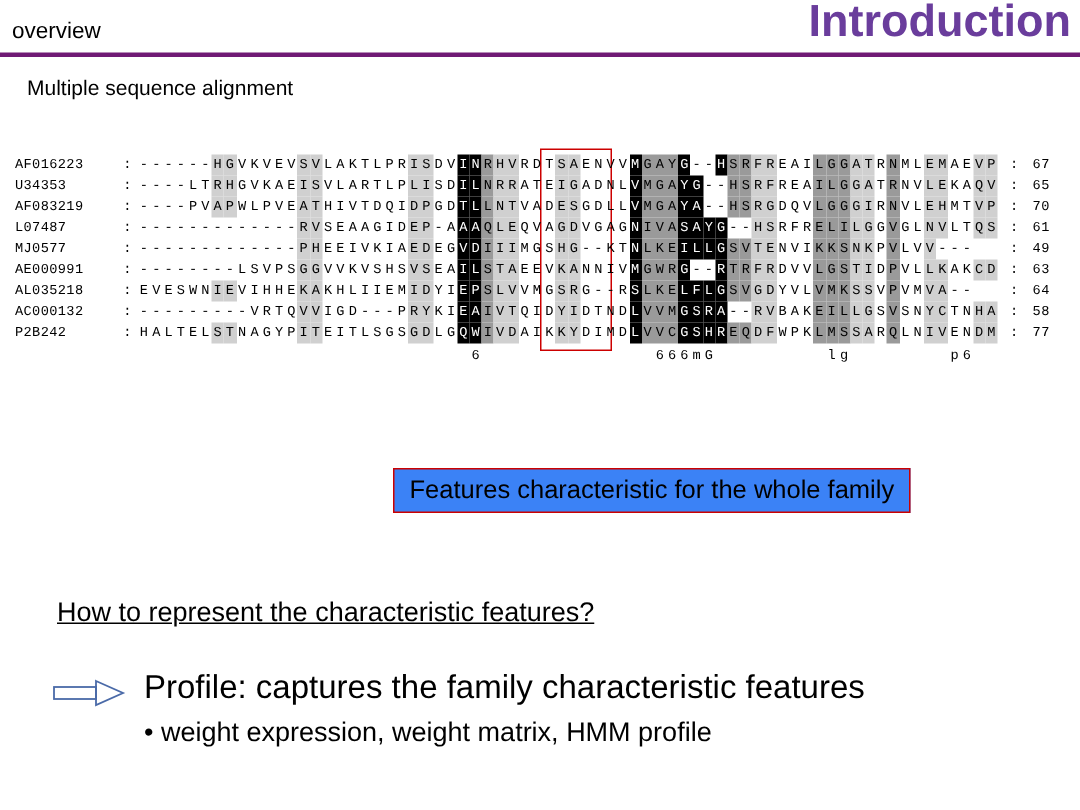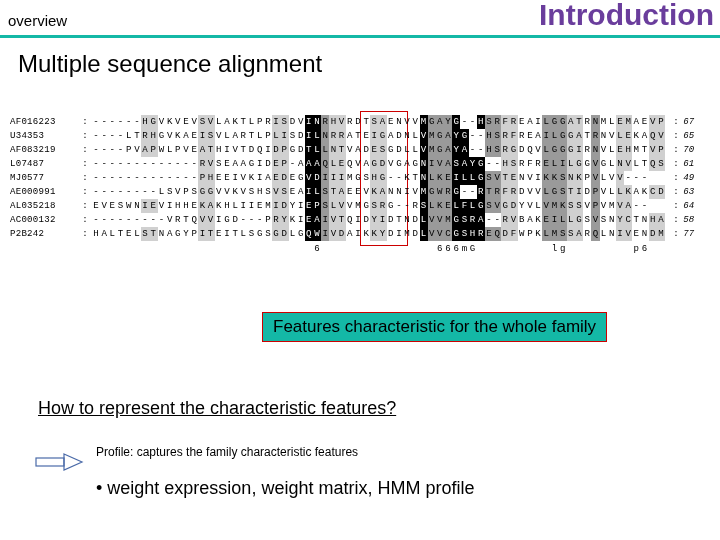--- a/index.html
+++ b/index.html
@@ -8,41 +8,41 @@
     height: 540px;
     background: #fff;
     font-family: Arial, Helvetica, sans-serif;
     color: #000;
     position: relative;
     overflow: hidden;
   }
   .header {
     position: relative;
     height: 38px;
-    border-bottom: 3px solid #14b8a6;
+    border-bottom: 3px solid #701a75;
     padding: 0 10px;
   }
   .overview {
     position: absolute;
     left: 8px;
     top: 12px;
     font-size: 15px;
     color: #000;
   }
   .title {
     position: absolute;
     right: 6px;
     top: -2px;
     font-size: 30px;
     font-weight: bold;
     color: #6a3d9c;
   }
   .subtitle {
     margin: 12px 0 8px 18px;
-    font-size: 24px;
+    font-size: 14px;
     color: #000;
   }
   .msa-wrap {
     margin: 6px 10px 0 10px;
     position: relative;
   }
   .msa {
     font-family: "Courier New", monospace;
     font-size: 9.1px;
     line-height: 14px;
@@ -52,54 +52,54 @@
   }
   .row { display: flex; align-items: center; height: 14px; }
   .acc { width: 68px; }
   .colon1 { width: 14px; text-align: center; }
   .seq { position: relative; }
   .seqcell { display: inline-block; width: 8.2px; text-align: center; }
   .sh-lt { background: #d0d0d0; }
   .sh-md { background: #9a9a9a; color: #000; }
   .sh-dk { background: #000; color: #fff; }
   .colon2 { width: 14px; text-align: center; margin-left: 4px; }
-  .num { width: 22px; text-align: left; font-style: italic; }
+  .num { width: 22px; text-align: center; }
   .ruler { margin-top: 1px; }
   .redbox {
     position: absolute;
     border: 1.5px solid #cc0000;
     pointer-events: none;
   }
   .caption-box {
     position: absolute;
     left: 262px;
     top: 312px;
     border: 1.5px solid #cc0000;
     padding: 4px 10px;
     font-size: 17px;
     color: #000;
-    background: #14b8a6;
+    background: #3b82f6;
   }
   .question {
     position: absolute;
     left: 38px;
     top: 398px;
     font-size: 18px;
     text-decoration: underline;
   }
   .arrow {
     position: absolute;
     left: 34px;
     top: 452px;
   }
   .profile-line {
     position: absolute;
     left: 96px;
     top: 445px;
-    font-size: 12px;
+    font-size: 22px;
   }
   .bullet-line {
     position: absolute;
     left: 96px;
     top: 478px;
     font-size: 18px;
   }
 </style>
 </head>
 <body>

